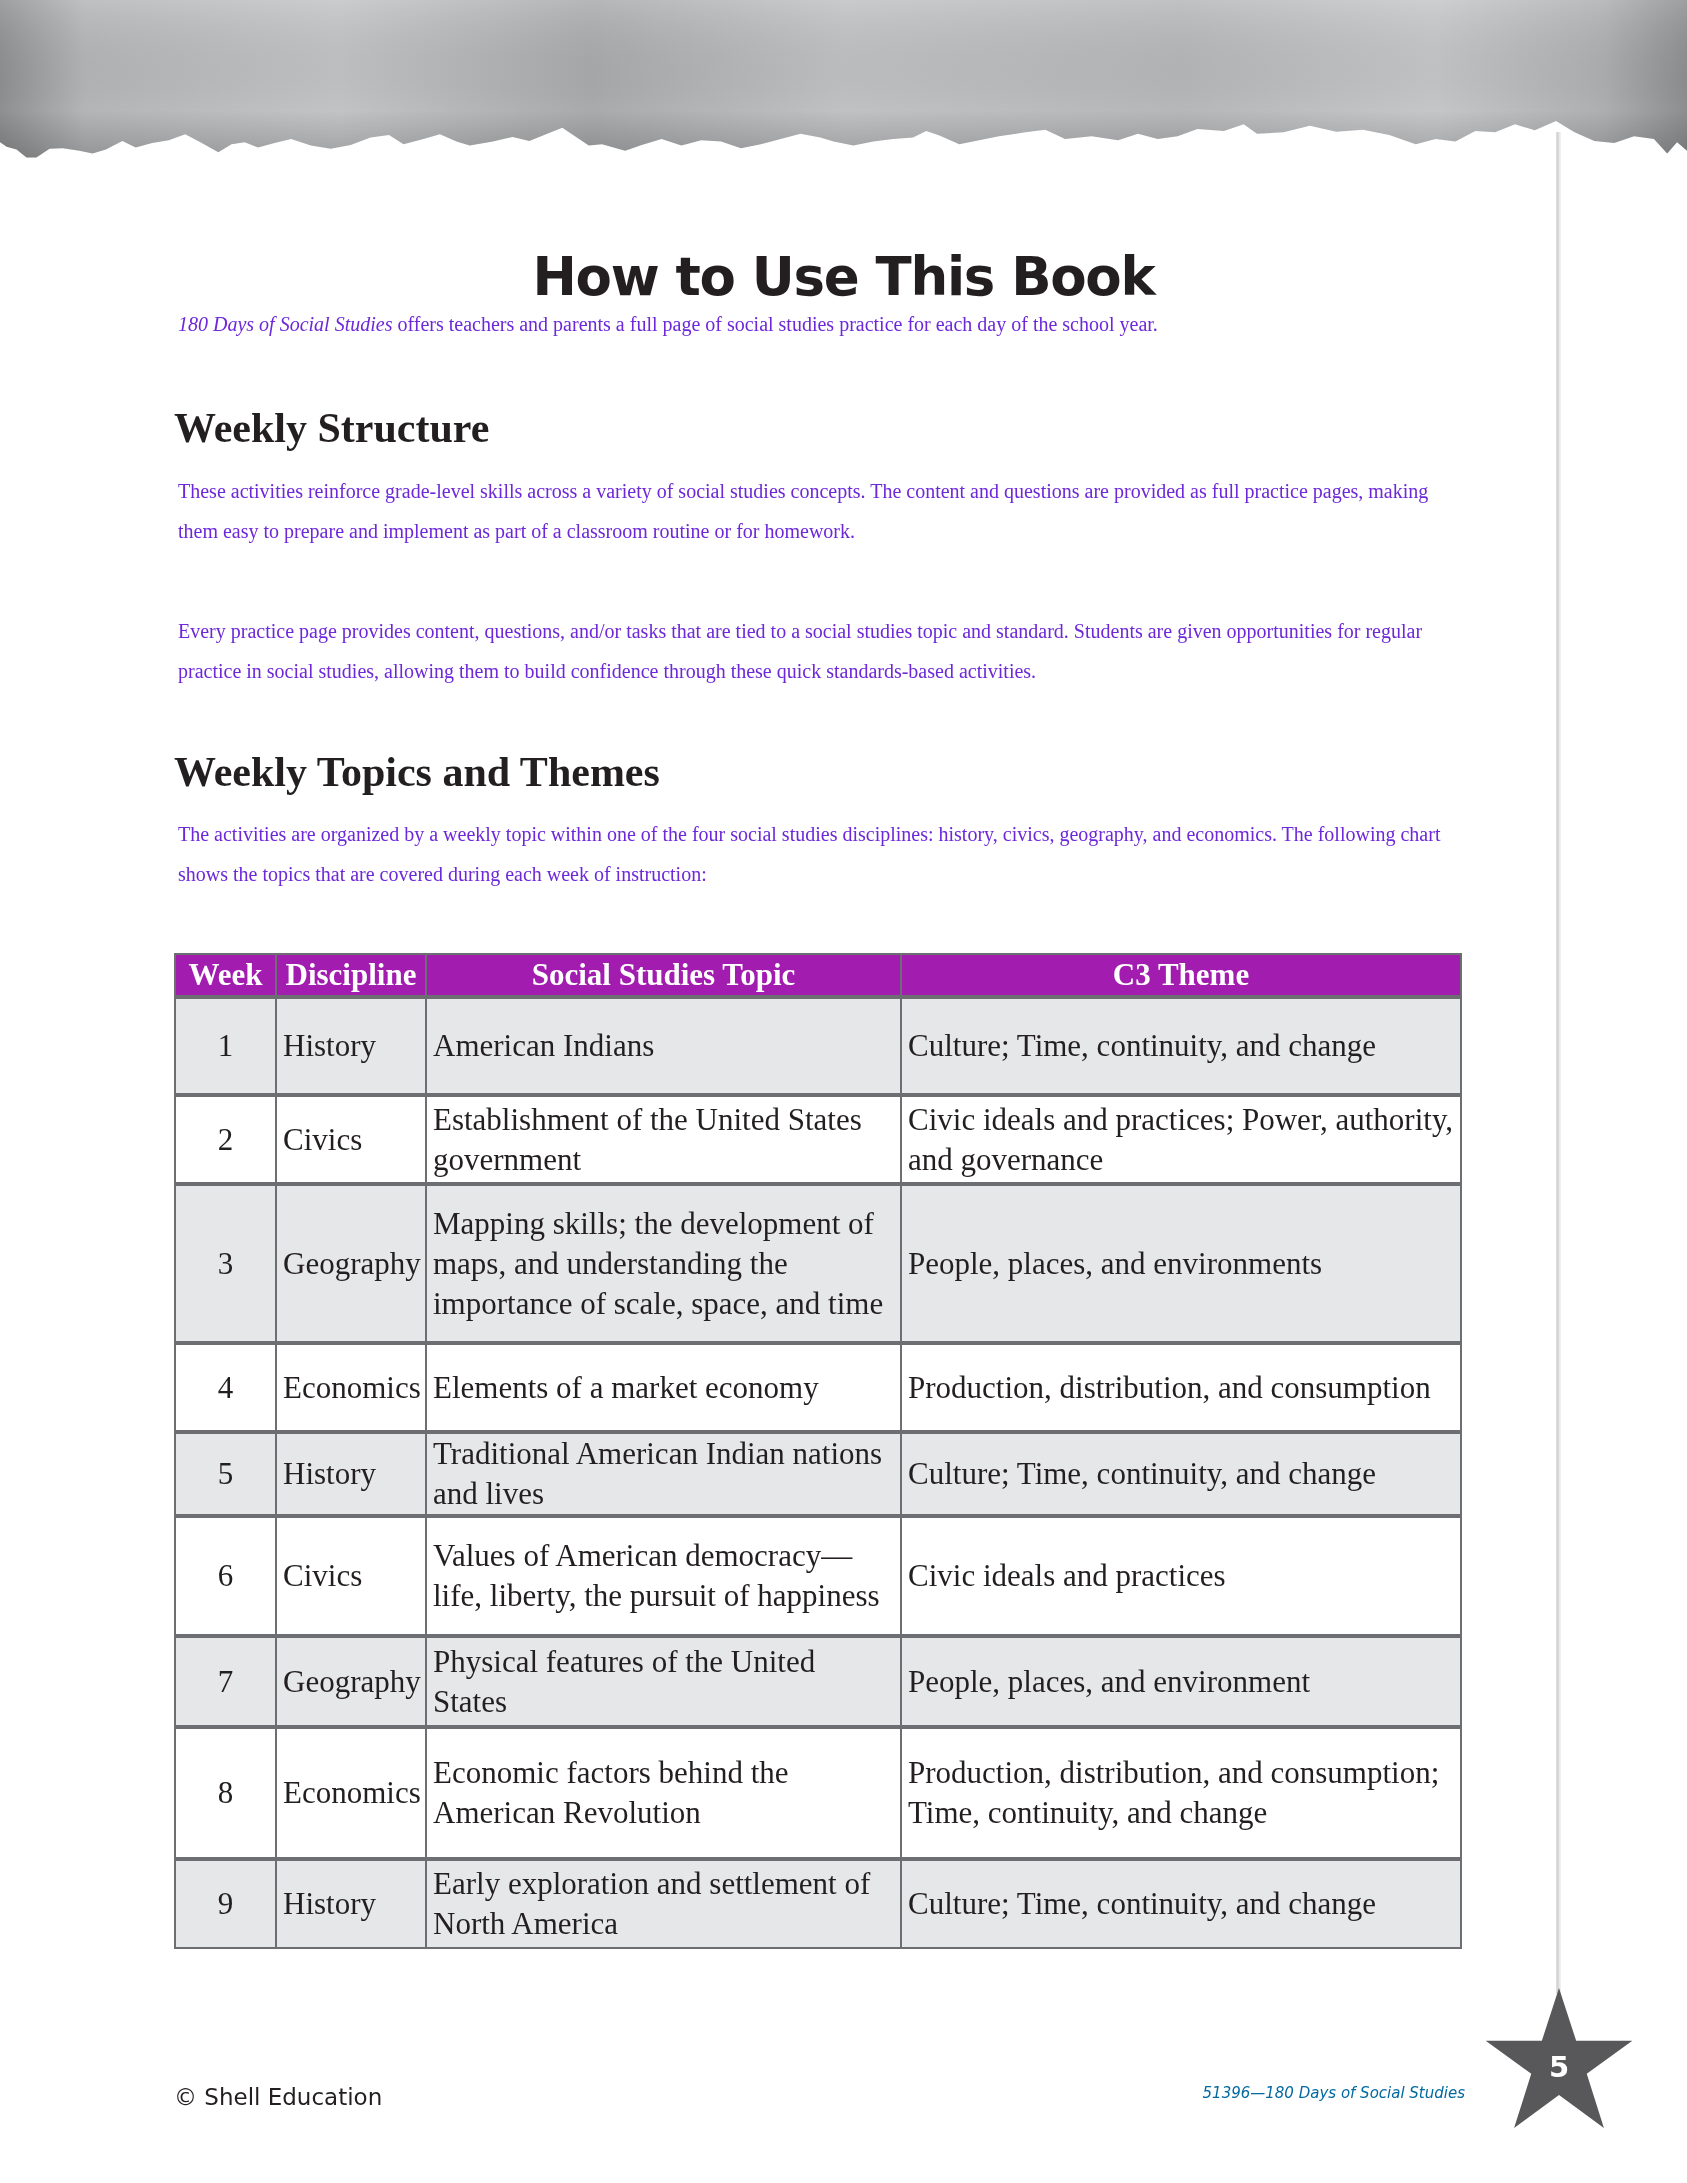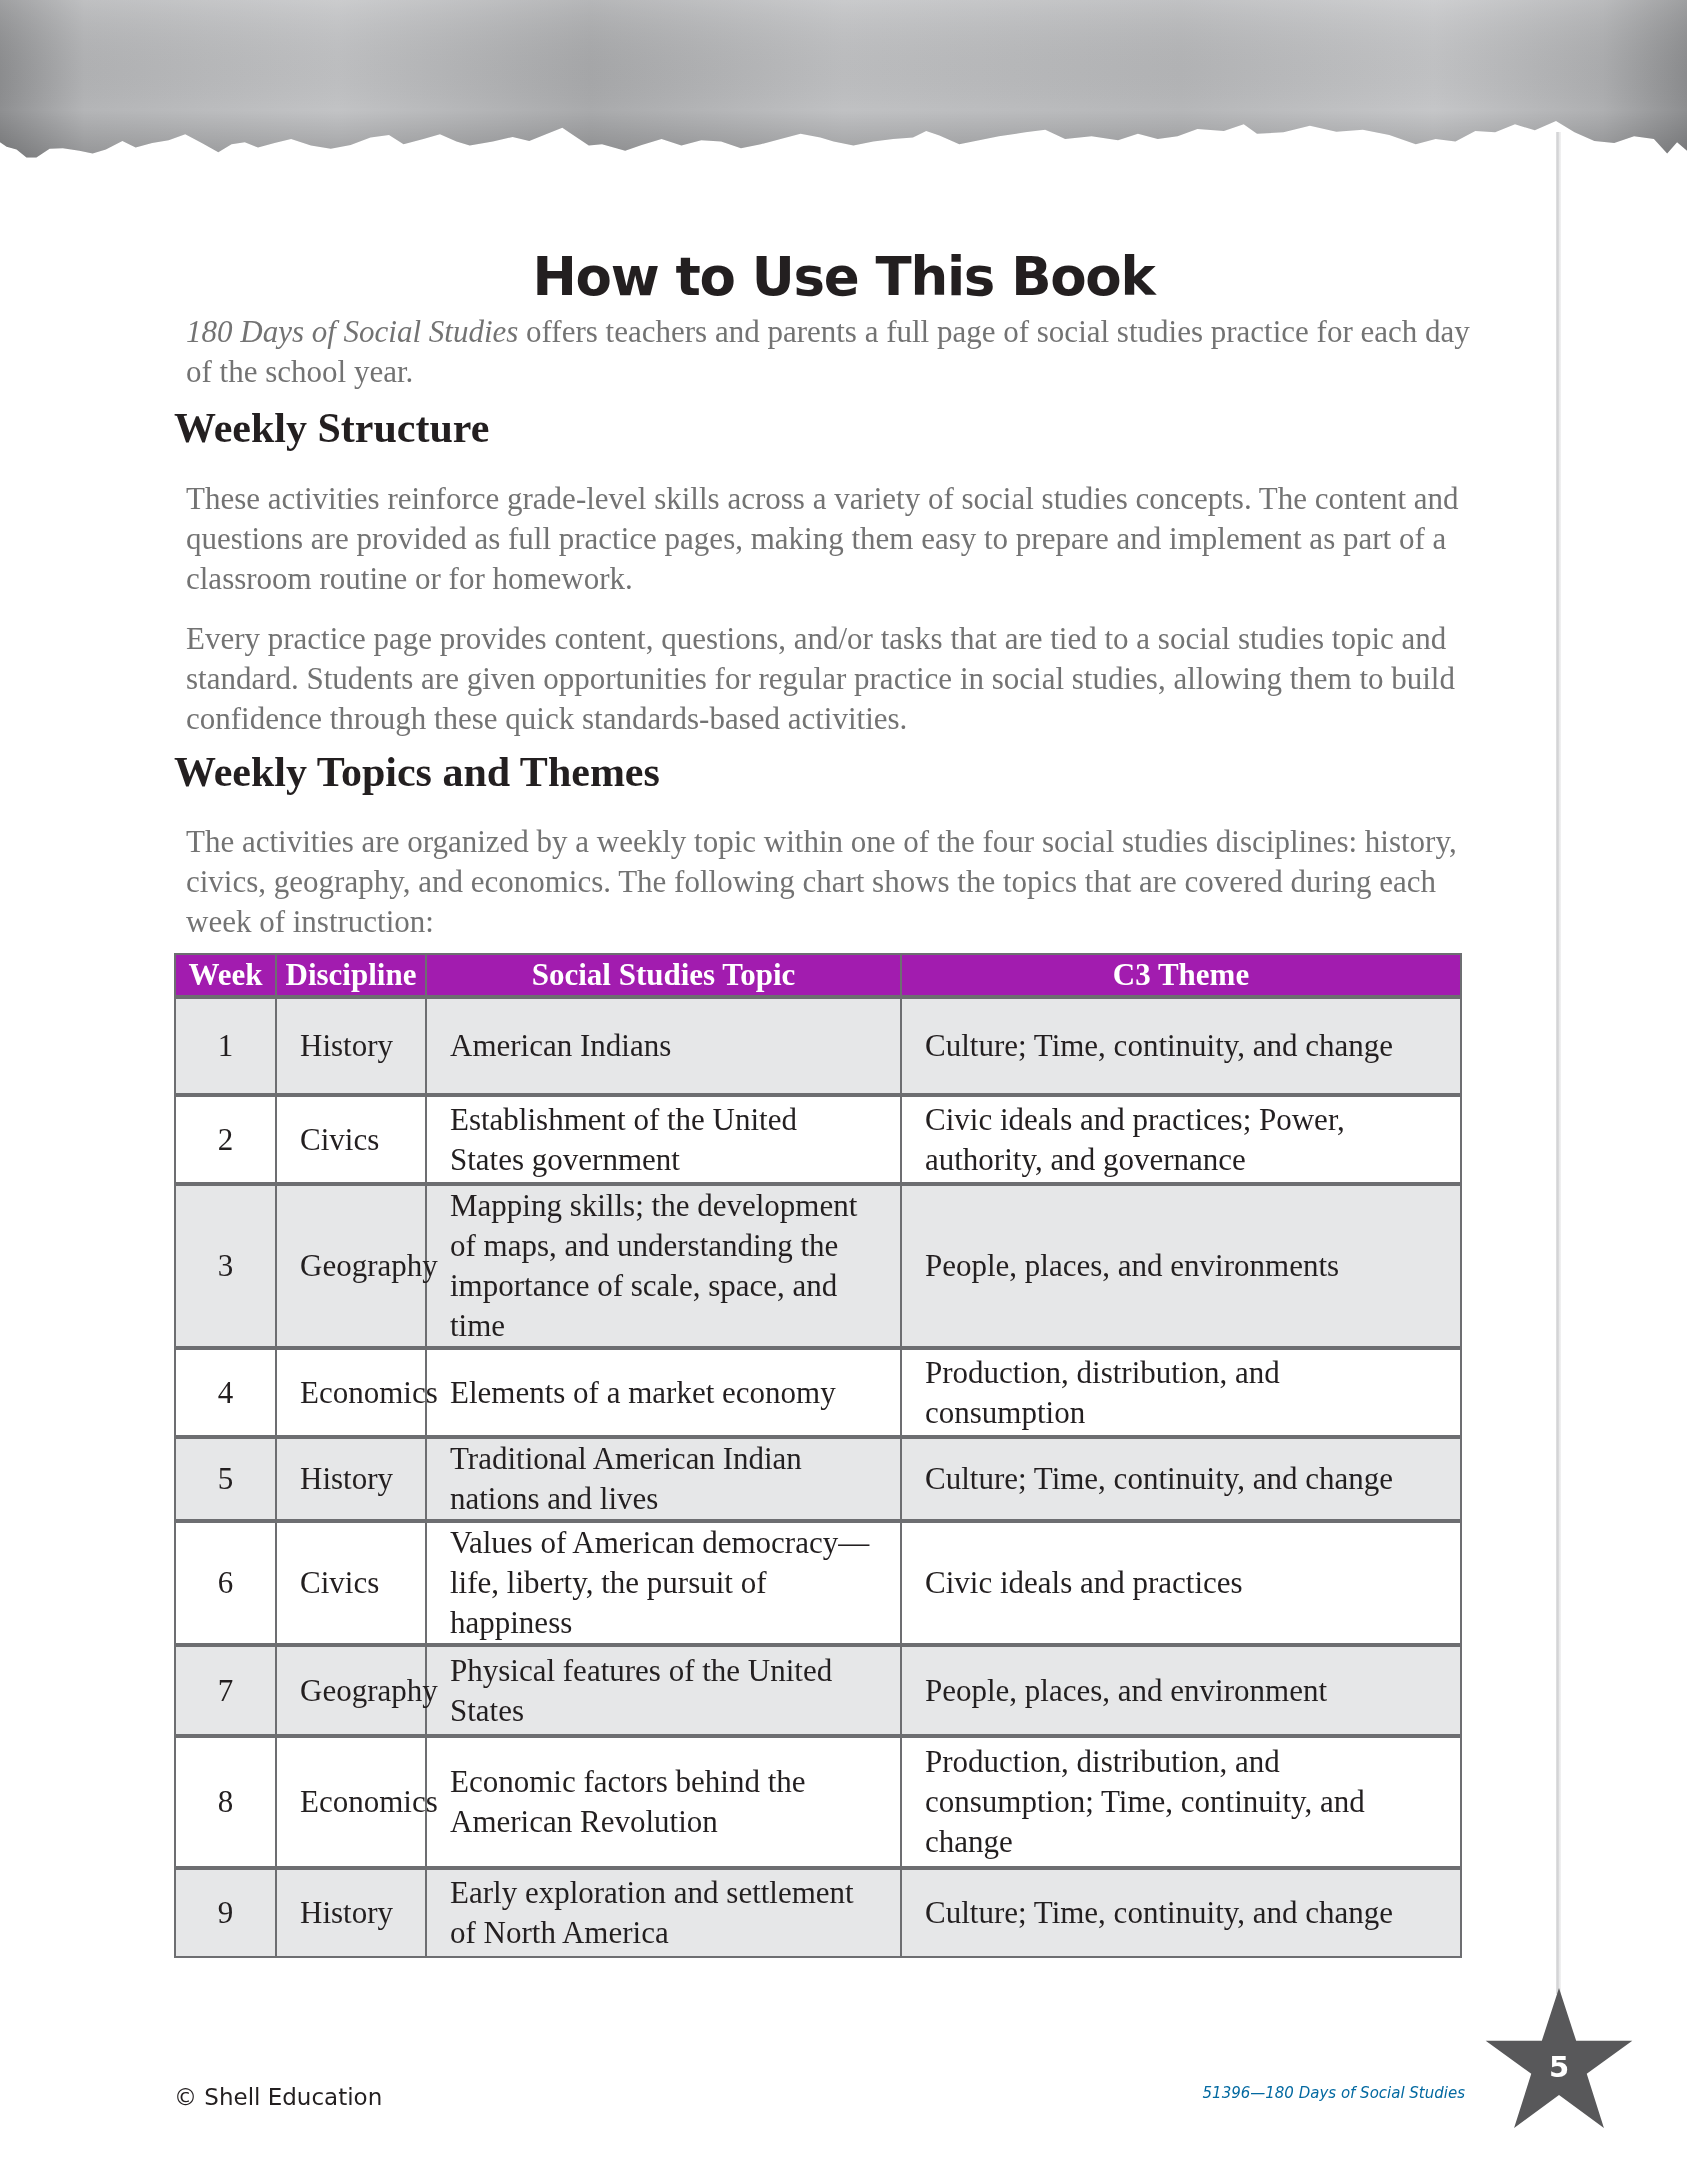--- a/index.html
+++ b/index.html
@@ -10,39 +10,39 @@
     .banner svg { display: block; width: 1687px; height: 172px; }
 
     
     .ribbon-line { position: absolute; left: 1556px; top: 132px; width: 5.3px; height: 1862px;
       background: linear-gradient(to right, #e2e2e3 0, #cfd0d2 2px, #e9e9ea 3.3px, #f4f4f4 5.3px); }
 
     .title { position: absolute; left: 0; width: 1687px; top: 210px; text-align: center;
       font-family: "DejaVu Sans", sans-serif; font-weight: bold; font-size: 53px; letter-spacing: -1.3px; color: #231f20; }
 
     .content { position: absolute; left: 174px; width: 1290px; font-family: "Liberation Serif", serif; }
-    .p { font-size: 31px; line-height: 40px; margin: 12px; color: #737373; }
+    .p { font-size: 20px; line-height: 40px; margin: 4px; color: #6d28d9; }
     .p em { font-style: italic; }
     .h2 { font-family: "Liberation Serif", serif; font-weight: bold; font-size: 42px; margin: 0; color: #231f20; }
 
     #intro { top: 300px; }
     #h-weekly-structure { top: 404px; }
     #ws-p1 { top: 467px; }
     #ws-p2 { top: 607px; }
     #h-topics { top: 748px; }
     #topics-p { top: 810px; }
 
     
     .tbl { position: absolute; left: 174px; top: 953px; width: 1285px; border-collapse: collapse;
       font-family: "Liberation Serif", serif; font-size: 31px; line-height: 40px; color: #231f20; table-layout: fixed; }
     .tbl th, .tbl td { border: 2px solid #6d6e71; vertical-align: middle; }
     .tbl thead th { background: #a21caf; color: #ffffff; font-weight: bold; font-size: 31px; height: 36px; padding: 0 4px; text-align: center; }
     .tbl tbody tr.shade td { background: #e6e7e8; }
     .tbl tbody tr.plain td { background: #ffffff; }
-    .tbl td { padding: 0 23px; text-align: left; }
+    .tbl td { padding: 0 6px; text-align: left; }
     .tbl td.c-week { text-align: center; padding: 0; }
     .tbl tbody tr { border-top: 4px solid #6d6e71; }
 
     
     .footer-left { position: absolute; left: 174px; top: 2084px; font-family: "DejaVu Sans", sans-serif; font-size: 23px; color: #231f20; }
     .footer-right { position: absolute; right: 222px; top: 2084px; font-family: "DejaVu Sans", sans-serif; font-style: italic; font-size: 15px; color: #0369a1; }
 
     .star { position: absolute; left: 1484px; top: 1988px; width: 150px; height: 144px; }
     .star svg { display: block; width: 150px; height: 144px; }
     .page-number { position: absolute; left: 1484px; top: 2050px; width: 150px; text-align: center;

